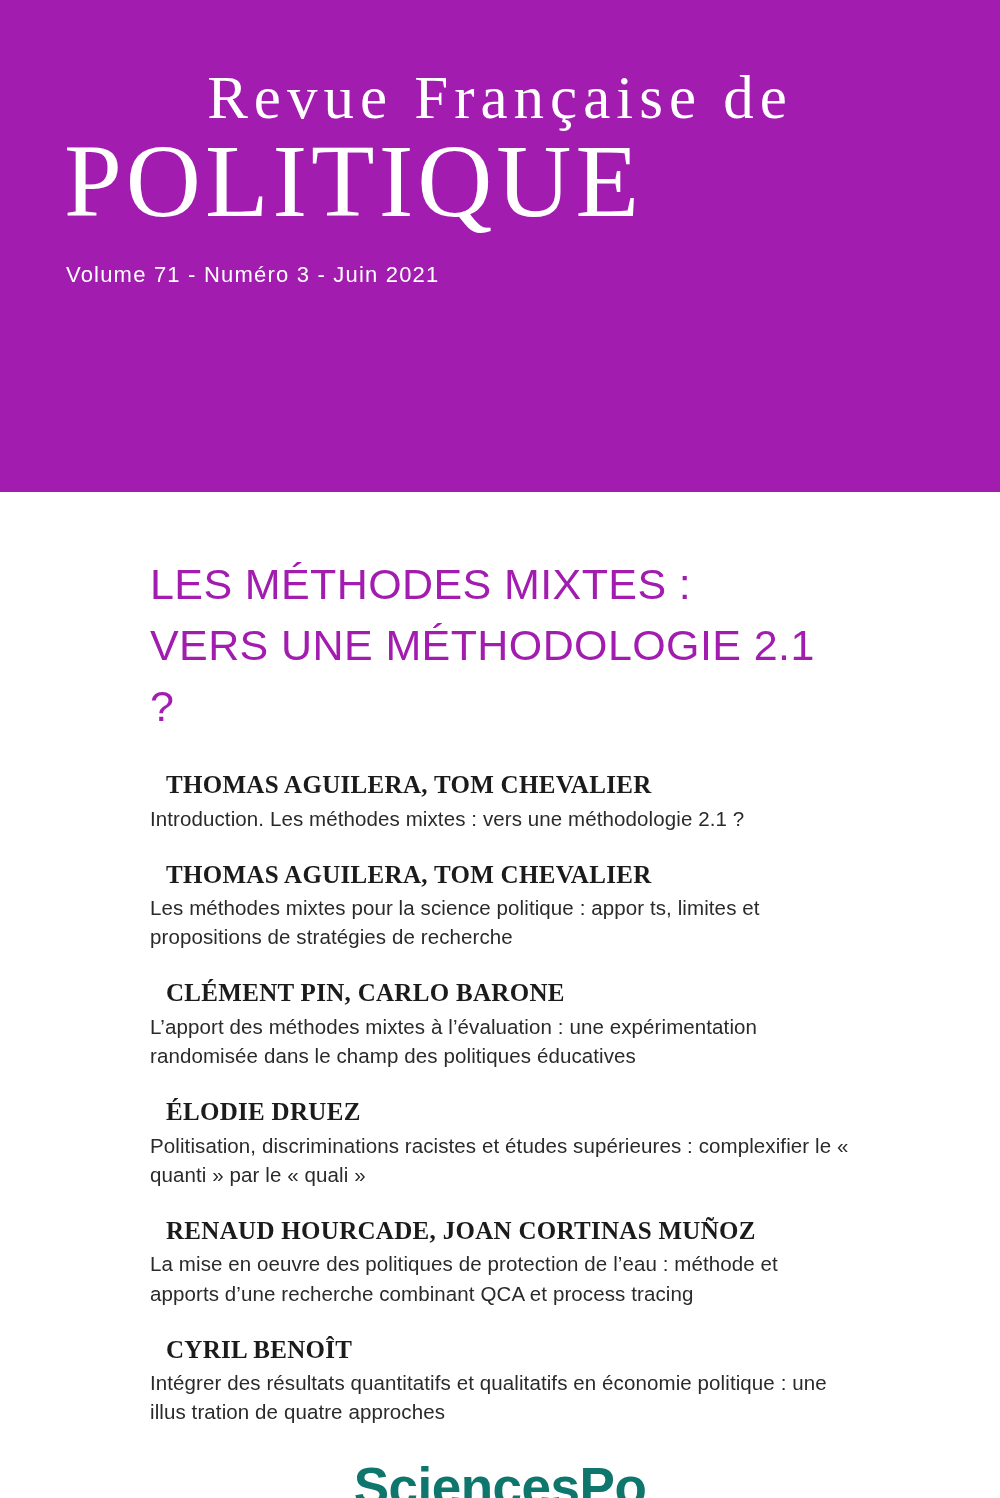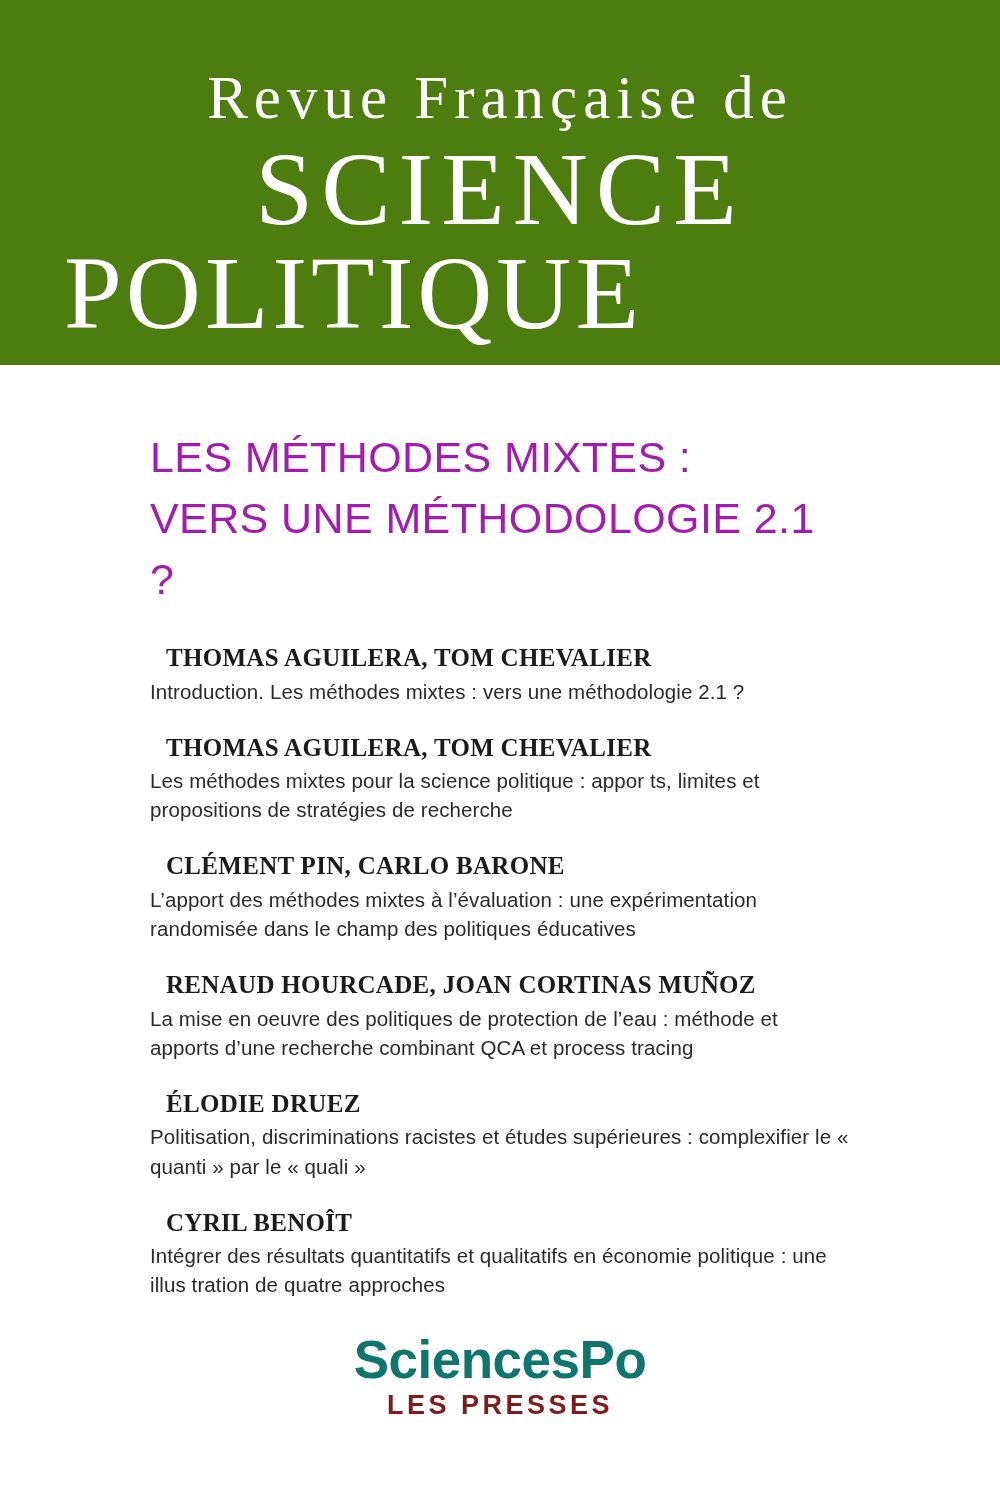--- a/index.html
+++ b/index.html
@@ -9,22 +9,22 @@
   body {
     width: 1000px;
     height: 1498px;
     background: #ffffff;
     font-family: "Liberation Sans", sans-serif;
     overflow: hidden;
   }
 
   
   .masthead {
-    background: #4d7c0f;
-    height: 365px;
+    background: #a21caf;
+    height: 492px;
     box-sizing: border-box;
     padding: 40px 60px 0 60px;
     position: relative;
   }
   .journal-title {
     color: #ffffff;
     font-family: "Liberation Serif", serif;
     font-weight: normal;
     text-align: center;
     line-height: 0.98;
@@ -44,23 +44,23 @@
   .jt-line3 {
     font-size: 104px;
     letter-spacing: 4px;
     margin-top: 2px;
     white-space: nowrap;
     text-align: left;
     padding-left: 4px;
   }
   .issue-line {
     color: #ffffff;
-    font-size: 19px;
+    font-size: 22px;
     letter-spacing: 1.2px;
-    margin-top: 18px;
+    margin-top: 30px;
     padding-left: 6px;
   }
 
   
   .content {
     padding: 62px 150px 0 150px;
     box-sizing: border-box;
   }
   .dossier-title {
     color: #a21caf;
@@ -113,21 +113,20 @@
     letter-spacing: 3.5px;
     margin-top: 4px;
   }
 </style>
 </head>
 <body>
 
 <div class="masthead">
   <div class="journal-title">
     <div class="jt-line1">Revue Française de</div>
-    <div class="jt-line2">SCIENCE</div>
     <div class="jt-line3">POLITIQUE</div>
   </div>
   <div class="issue-line">Volume 71 - Numéro 3 - Juin 2021</div>
 </div>
 
 <div class="content">
 
   <h1 class="dossier-title">
     <span class="line">LES MÉTHODES MIXTES :</span>
     <span class="line">VERS UNE MÉTHODOLOGIE 2.1 ?</span>
@@ -142,27 +141,27 @@
     <p class="authors">THOMAS AGUILERA, TOM CHEVALIER</p>
     <p class="art-title">Les méthodes mixtes pour la science politique : appor ts, limites et propositions de stratégies de recherche</p>
   </div>
 
   <div class="article">
     <p class="authors">CLÉMENT PIN, CARLO BARONE</p>
     <p class="art-title">L’apport des méthodes mixtes à l’évaluation : une expérimentation randomisée dans le champ des politiques éducatives</p>
   </div>
 
   <div class="article">
-    <p class="authors">RENAUD HOURCADE, JOAN CORTINAS MUÑOZ</p>
-    <p class="art-title">La mise en oeuvre des politiques de protection de l’eau : méthode et apports d’une recherche combinant QCA et process tracing</p>
+    <p class="authors">ÉLODIE DRUEZ</p>
+    <p class="art-title">Politisation, discriminations racistes et études supérieures : complexifier le « quanti » par le « quali »</p>
   </div>
 
   <div class="article">
-    <p class="authors">ÉLODIE DRUEZ</p>
-    <p class="art-title">Politisation, discriminations racistes et études supérieures : complexifier le « quanti » par le « quali »</p>
+    <p class="authors">RENAUD HOURCADE, JOAN CORTINAS MUÑOZ</p>
+    <p class="art-title">La mise en oeuvre des politiques de protection de l’eau : méthode et apports d’une recherche combinant QCA et process tracing</p>
   </div>
 
   <div class="article">
     <p class="authors">CYRIL BENOÎT</p>
     <p class="art-title">Intégrer des résultats quantitatifs et qualitatifs en économie politique : une illus tration de quatre approches</p>
   </div>
 
   <div class="footer">
     <div class="logo-main">SciencesPo</div>
     <div class="logo-sub">LES PRESSES</div>

